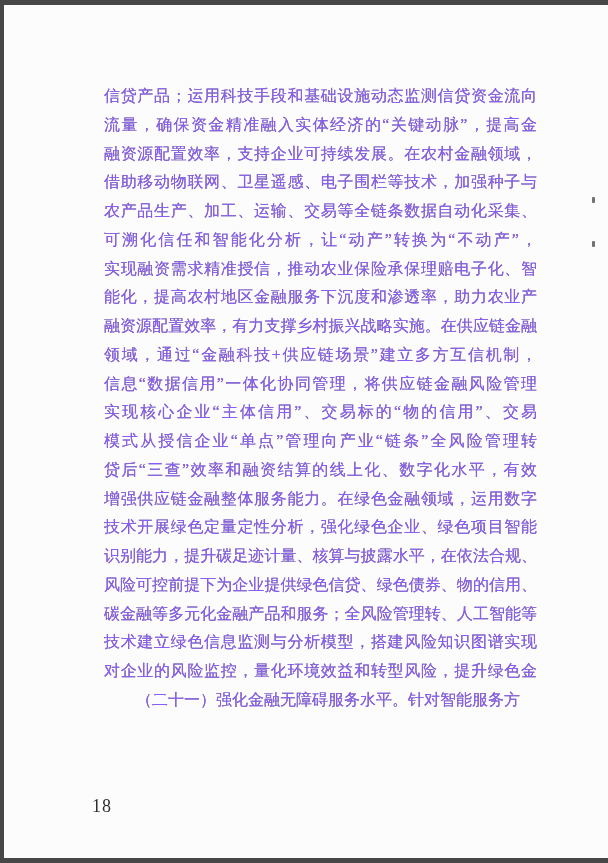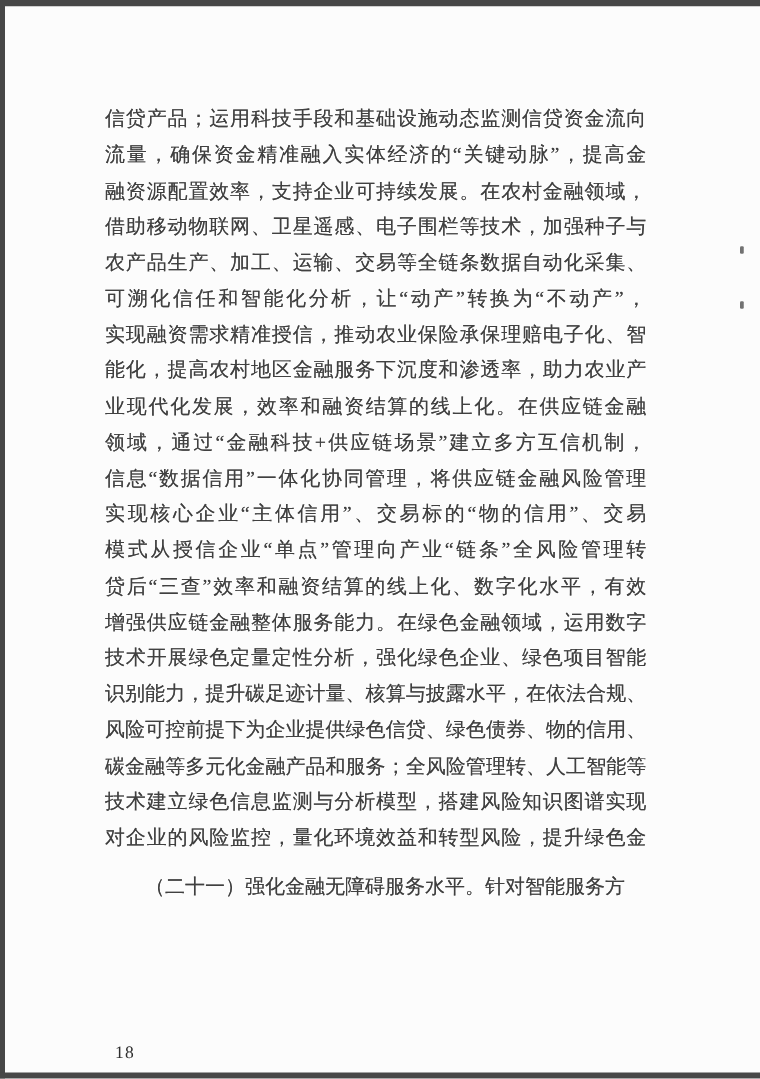--- a/index.html
+++ b/index.html
@@ -16,48 +16,47 @@
     overflow: hidden;
   }
   
   .edge { position: absolute; background: #474747; }
   .edge-top    { left: 0; top: 0; width: 608px; height: 5px; }
   .edge-left   { left: 0; top: 0; width: 4px; height: 863px; }
   .edge-bottom { left: 0; top: 858px; width: 608px; height: 5px; }
 
   .text-block {
     position: absolute;
-    left: 84px;
+    left: 104px;
     top: 82px;
     width: 433px;
-    color: #404040;
+    color: #8b5cf6;
     font-size: 16px;
     line-height: 28.75px;
     text-shadow: 0 0 0.4px rgba(0,0,0,0.55);
   }
   .line {
     text-align: justify;
     text-align-last: justify;
     white-space: normal;
     height: 28.75px;
     overflow: visible;
   }
   .line.no-stretch {
     text-align: left;
     text-align-last: left;
   }
   .line.indent-2em {
     text-indent: 2em;
-    margin-top: 10px;
   }
   .page-number {
     position: absolute;
     left: 92px;
-    top: 835px;
-    font-size: 14px;
+    top: 796px;
+    font-size: 18px;
     color: #2e2e2e;
     letter-spacing: 1px;
   }
   
   .speck { position: absolute; background: #4f4f4f; border-radius: 1px; opacity: 0.8; }
   .speck-1 { left: 592px; top: 197px; width: 3px; height: 6px; }
   .speck-2 { left: 592px; top: 241px; width: 3px; height: 6px; }
 </style>
 </head>
 <body>
@@ -70,21 +69,21 @@
 
   <div class="text-block">
     <div class="line">信贷产品；运用科技手段和基础设施动态监测信贷资金流向</div>
     <div class="line">流量，确保资金精准融入实体经济的“关键动脉”，提高金</div>
     <div class="line">融资源配置效率，支持企业可持续发展。在农村金融领域，</div>
     <div class="line">借助移动物联网、卫星遥感、电子围栏等技术，加强种子与</div>
     <div class="line">农产品生产、加工、运输、交易等全链条数据自动化采集、</div>
     <div class="line">可溯化信任和智能化分析，让“动产”转换为“不动产”，</div>
     <div class="line">实现融资需求精准授信，推动农业保险承保理赔电子化、智</div>
     <div class="line">能化，提高农村地区金融服务下沉度和渗透率，助力农业产</div>
-    <div class="line">业现代化发展，效率和融资结算的线上化。在供应链金融</div>
+    <div class="line">融资源配置效率，有力支撑乡村振兴战略实施。在供应链金融</div>
     <div class="line">领域，通过“金融科技+供应链场景”建立多方互信机制，</div>
     <div class="line">信息“数据信用”一体化协同管理，将供应链金融风险管理</div>
     <div class="line">实现核心企业“主体信用”、交易标的“物的信用”、交易</div>
     <div class="line">模式从授信企业“单点”管理向产业“链条”全风险管理转</div>
     <div class="line">贷后“三查”效率和融资结算的线上化、数字化水平，有效</div>
     <div class="line">增强供应链金融整体服务能力。在绿色金融领域，运用数字</div>
     <div class="line">技术开展绿色定量定性分析，强化绿色企业、绿色项目智能</div>
     <div class="line">识别能力，提升碳足迹计量、核算与披露水平，在依法合规、</div>
     <div class="line">风险可控前提下为企业提供绿色信贷、绿色债券、物的信用、</div>
     <div class="line">碳金融等多元化金融产品和服务；全风险管理转、人工智能等</div>

